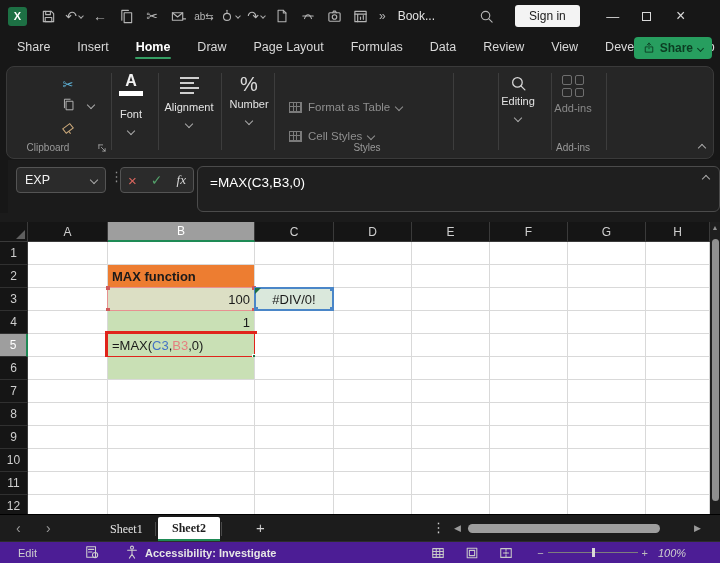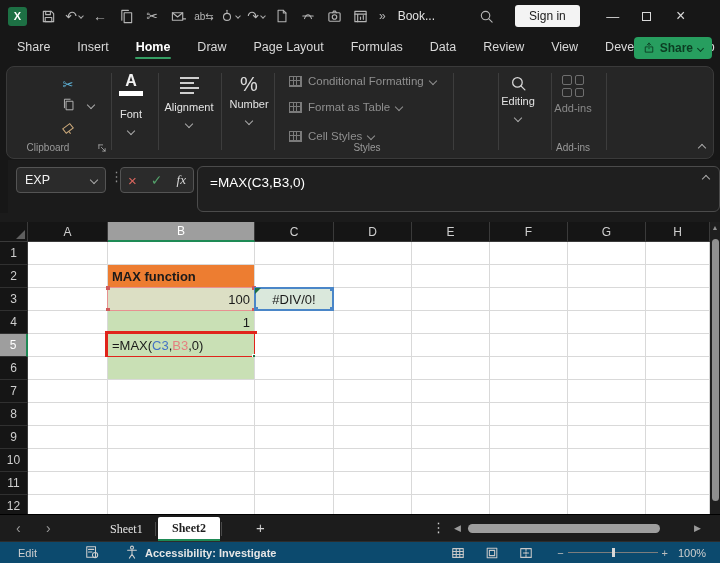--- a/index.html
+++ b/index.html
@@ -111,33 +111,33 @@
   .sheettab { position:absolute; top:2px; height:25px; display:flex; align-items:center; font-size:12px; color:#e6e6e6; padding:0 14px;font-family:Liberation Serif, serif; }
   .sheettab.active { background:#fff; color:#1f1f1f; border-bottom:3px solid #1e8a55; border-radius:2px 2px 0 0; font-weight:bold; }
   .sdiv { position:absolute; top:7px; width:1px; height:14px; background:#4a4a4a; }
   #sheet-add { position:absolute; left:256px; top:4px; color:#cfcfcf; font-size:15px; }
   #sheet-more { position:absolute; left:432px; top:5px; color:#cfcfcf; font-size:13px; }
   #hscroll-l { position:absolute; left:454px; top:8px; color:#9a9a9a; font-size:9px; }
   #hscroll-r { position:absolute; left:694px; top:8px; color:#9a9a9a; font-size:9px; }
   #hthumb { position:absolute; left:468px; top:9px; width:192px; height:9px; background:#9e9e9e; border-radius:5px; }
 
   
-  #statusbar { left:0; top:541px; width:720px; height:22px; background:#0c4a6e; border-top:1px solid #2c2c2c; display:flex; align-items:center; font-size:11px; color:#cfcfcf; }
+  #statusbar { left:0; top:541px; width:720px; height:22px; background:#4c1d95; border-top:1px solid #2c2c2c; display:flex; align-items:center; font-size:11px; color:#cfcfcf; }
   #sb-mode { margin-left:18px; }
   #sb-macro { margin-left:48px; }
   #sb-acc-ic { margin-left:26px; }
   #sb-acc { margin-left:6px; font-weight:bold; color:#e6e6e6; }
   .sb-view { margin-left:0; width:34px; display:flex; justify-content:center; }
   #sb-views { margin-left:auto; display:flex; }
   #sb-zoomout { margin:0 4px 0 14px; color:#bdbdbd; }
   #sb-track { position:relative; width:90px; height:12px; display:flex; align-items:center; }
   #sb-line { width:100%; height:1.5px; background:#7d7d7d; }
   #sb-thumb { position:absolute; left:44px; top:1.5px; width:3px; height:9px; background:#d8d8d8; }
   #sb-zoomin { margin:0 10px 0 4px; color:#bdbdbd; }
-  #sb-zoom { margin-right:8px; width:34px; }
+  #sb-zoom { margin-right:28px; width:34px;font-style:italic; }
 </style>
 </head>
 <body>
 
 <div id="app">
 
   <div id="titlebar" class="abs">
     <div id="excel-logo">X</div>
     <div class="qat">
       <svg class="ic" width="15" height="15" viewBox="0 0 16 16">
@@ -300,32 +300,20 @@
     </div>
     <div class="rsep" style="left:214px"></div>
 
     <div class="bigbtn" style="left:214px">
       <div class="pct">%</div>
       <div class="lbl" style="margin-top:3px">Number</div>
       <div><span class="chev"></span></div>
     </div>
     <div class="rsep" style="left:267px"></div>
 
-    <div class="styles-row" style="left:282px; top:8px">
-      <span class="mini-grid">
-          <span></span>
-          <span></span>
-          <span></span>
-          <span></span>
-          <span></span>
-          <span></span>
-        </span>
-      <span>Conditional Formatting</span>
-        <span class="chev" style="border-color:#8f8f8f"></span>
-    </div>
     <div class="styles-row" style="left:282px; top:34px">
       <span class="mini-grid">
           <span></span>
           <span></span>
           <span></span>
           <span></span>
           <span></span>
           <span></span>
         </span>
       <span>Format as Table</span>

